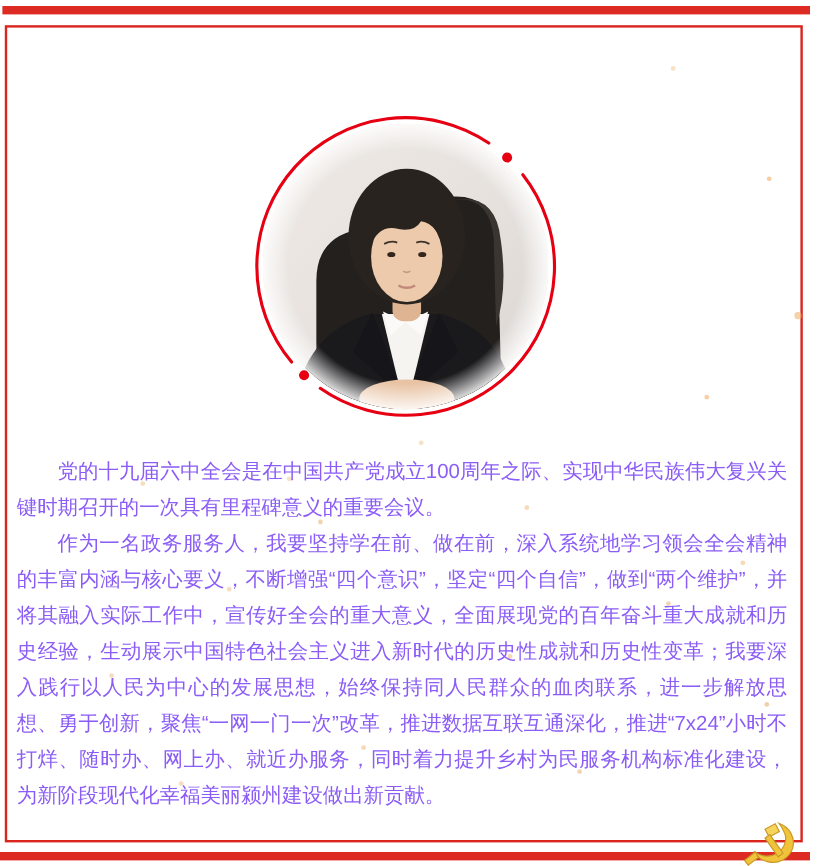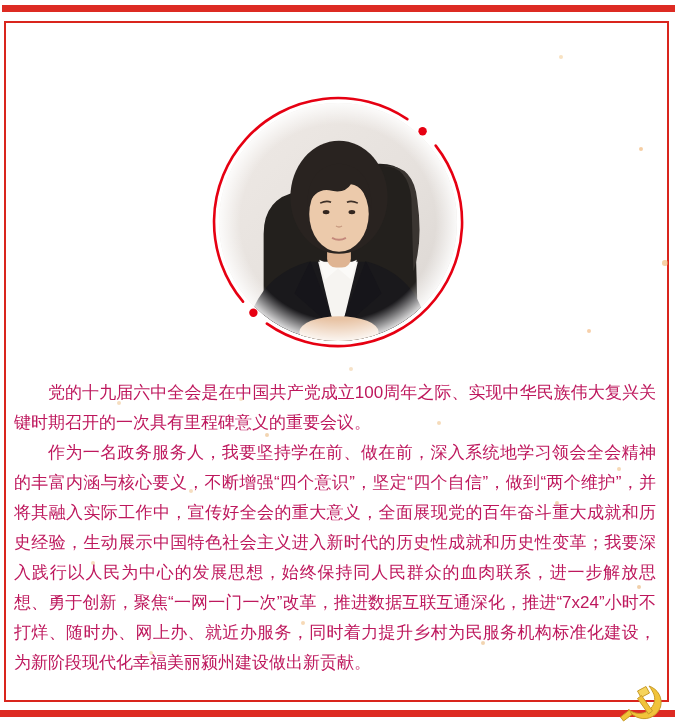--- a/index.html
+++ b/index.html
@@ -26,21 +26,21 @@
       482px 642px 0 1px rgba(230,170,100,.5), 240px 398px 0 1px rgba(236,190,130,.45),
       560px 56px 0 1px rgba(240,190,120,.45), 350px 368px 0 1px rgba(236,190,130,.45);}
   
   .arc-svg{position:absolute;left:206px;top:90px;width:264px;height:264px;z-index:3;}
   
   .portrait{position:absolute;left:219px;top:103px;width:238px;height:238px;border-radius:50%;
     overflow:hidden;z-index:2;}
   .portrait svg{display:block;}
   
   .article{position:absolute;left:14px;top:378px;width:642px;z-index:2;
-    font-size:17px;line-height:30px;color:#be185d;text-align:justify;}
+    font-size:17px;line-height:30px;color:#8b5cf6;text-align:justify;}
   .article p{margin:0;text-indent:2em;}
   
   .emblem{position:absolute;left:616px;top:684px;width:50px;height:38px;z-index:4;}
 </style>
 </head>
 <body>
 
 <div class="bar-top"></div>
 <div class="frame"></div>
 <div class="speckles"></div>

